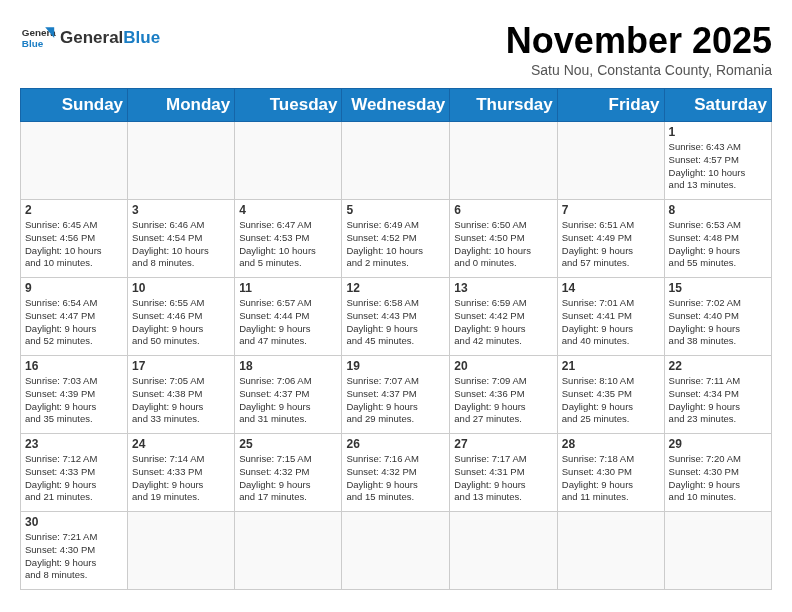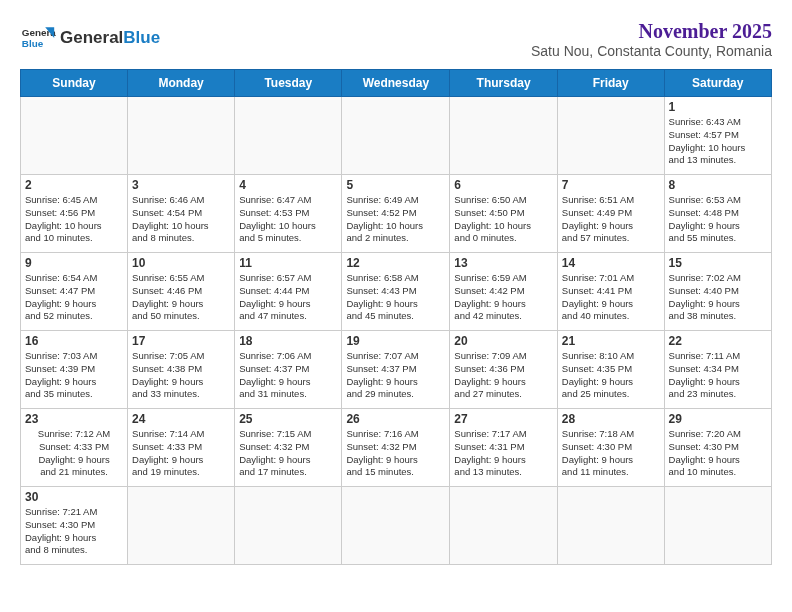--- a/index.html
+++ b/index.html
@@ -22,41 +22,40 @@
       gap: 4px;
     }
     .logo-icon {
       width: 36px;
       height: 36px;
     }
     .title-area {
       text-align: right;
     }
     .month-title {
-      font-size: 20px;
+      font-size: 36px;
       font-weight: bold;
-      color: #4c1d95;
-      font-family: Liberation Serif, serif;
+      color: #000000;
     }
     .subtitle {
       font-size: 14px;
       color: #555;
     }
     .calendar {
       width: 100%;
       border-collapse: collapse;
       border: 1px solid #ccc;
     }
     .calendar th {
       background-color: #1a7dc4;
       color: #fff;
-      font-size: 12px;
+      font-size: 17px;
       font-weight: bold;
-      padding: 6px 20px;
-      text-align: center;
+      padding: 6px 4px;
+      text-align: right;
       border: 1px solid #1565a8;
     }
     .calendar td {
       border: 1px solid #ccc;
       vertical-align: top;
       padding: 3px 4px;
       width: 108px;
       min-height: 80px;
       font-size: 10px;
       color: #333;
@@ -279,21 +278,21 @@
           <span class="day-number">22</span>
           <div class="day-info" style="white-space: pre-line;">Sunrise: 7:11 AM
 Sunset: 4:34 PM
 Daylight: 9 hours
 and 23 minutes.</div>
         </td>
       </tr>
       <tr class="week-row">
         <td>
           <span class="day-number">23</span>
-          <div class="day-info" style="white-space: pre-line; text-align: center;">Sunrise: 7:12 AM
+          <div class="day-info" style="white-space: pre-line;">Sunrise: 7:12 AM
 Sunset: 4:33 PM
 Daylight: 9 hours
 and 21 minutes.</div>
         </td>
         <td>
           <span class="day-number">24</span>
           <div class="day-info" style="white-space: pre-line;">Sunrise: 7:14 AM
 Sunset: 4:33 PM
 Daylight: 9 hours
 and 19 minutes.</div>

